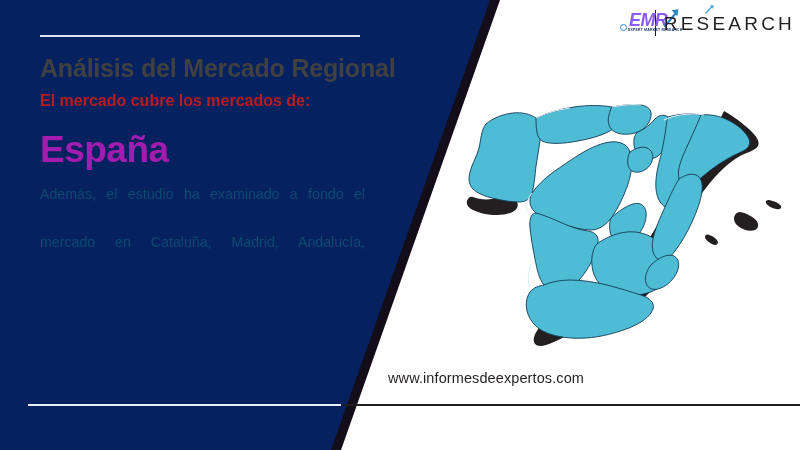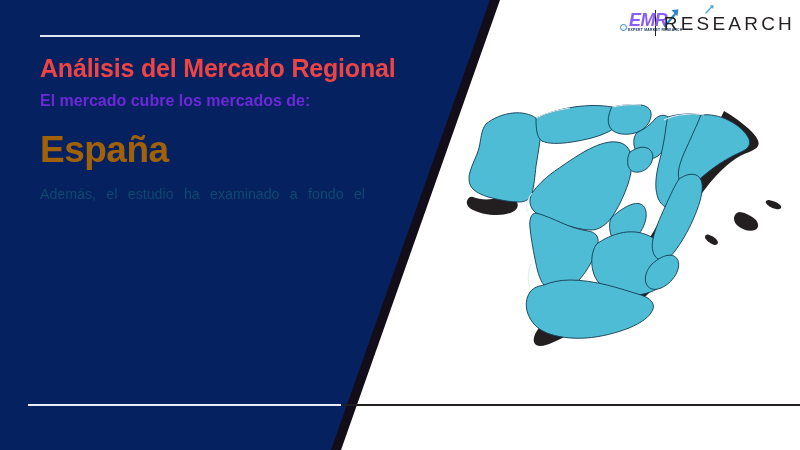--- a/index.html
+++ b/index.html
@@ -24,31 +24,31 @@
     clip-path: polygon(0 0, 490px 0, 331px 450px, 0 450px);
   }
 
   
   .top-rule{
     position:absolute; left:40px; top:35px; width:320px; height:2px;
     background:#dfe6f2;
   }
   .title{
     position:absolute; left:40px; top:53px; width:420px;
-    font-size:25px; font-weight:bold; color:#ef4444;
+    font-size:25px; font-weight:bold; color:#404040;
     letter-spacing:-0.2px; line-height:30px; white-space:nowrap;
   }
   .subtitle{
     position:absolute; left:40px; top:90px; width:400px;
-    font-size:16px; font-weight:bold; color:#6d28d9;
+    font-size:16px; font-weight:bold; color:#b91c1c;
     line-height:22px; white-space:nowrap;
   }
   .country{
     position:absolute; left:40px; top:126px;
-    font-size:37px; font-weight:bold; color:#a16207;
+    font-size:37px; font-weight:bold; color:#a21caf;
     line-height:48px; letter-spacing:-0.5px;
   }
   .body-copy{
     position:absolute; left:40px; top:182px; width:325px;
     font-size:14.2px; color:#0c4a6e; line-height:24px;
     text-align:justify; text-justify:inter-word;
   }
   .body-copy span{ display:block; }
   .body-copy .j{
     text-align:justify;
@@ -117,25 +117,27 @@
   <div class="panel-blue"></div>
 
   <div class="top-rule"></div>
 
   <div class="title">Análisis del Mercado Regional</div>
   <div class="subtitle">El mercado cubre los mercados de:</div>
   <div class="country">España</div>
 
   <div class="body-copy">
     <span class="j">Además, el estudio ha examinado a fondo el</span>
+    <span class="j">mercado en Cataluña, Madrid, Andalucía,</span>
   </div>
 
   <div class="rule-left"></div>
   <div class="rule-right"></div>
 
+  <div class="url">www.informesdeexpertos.com</div>
 
   <div class="logo">
     <div class="logo-emr">
       <div class="emr-dot"></div>
       <div class="emr-text">EMR</div>
       <div class="emr-sub">EXPERT MARKET RESEARCH</div>
       <svg class="emr-arrow" viewBox="0 0 22 20">
         <path d="M3 19 L14 6" stroke="#2e86c8" stroke-width="2.2" fill="none" stroke-linecap="round"></path>
         <path d="M9.5 3.2 L16.5 2.2 L15.4 9.2 Z" fill="#2e86c8"></path>
       </svg>

